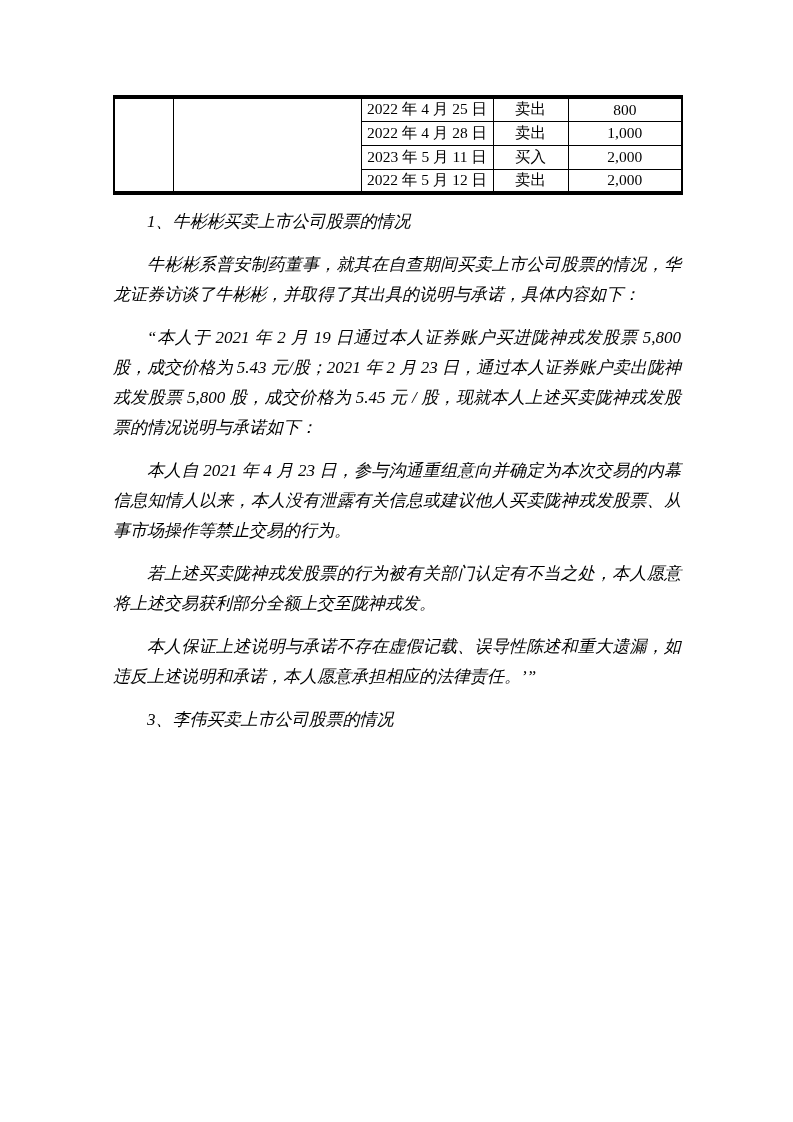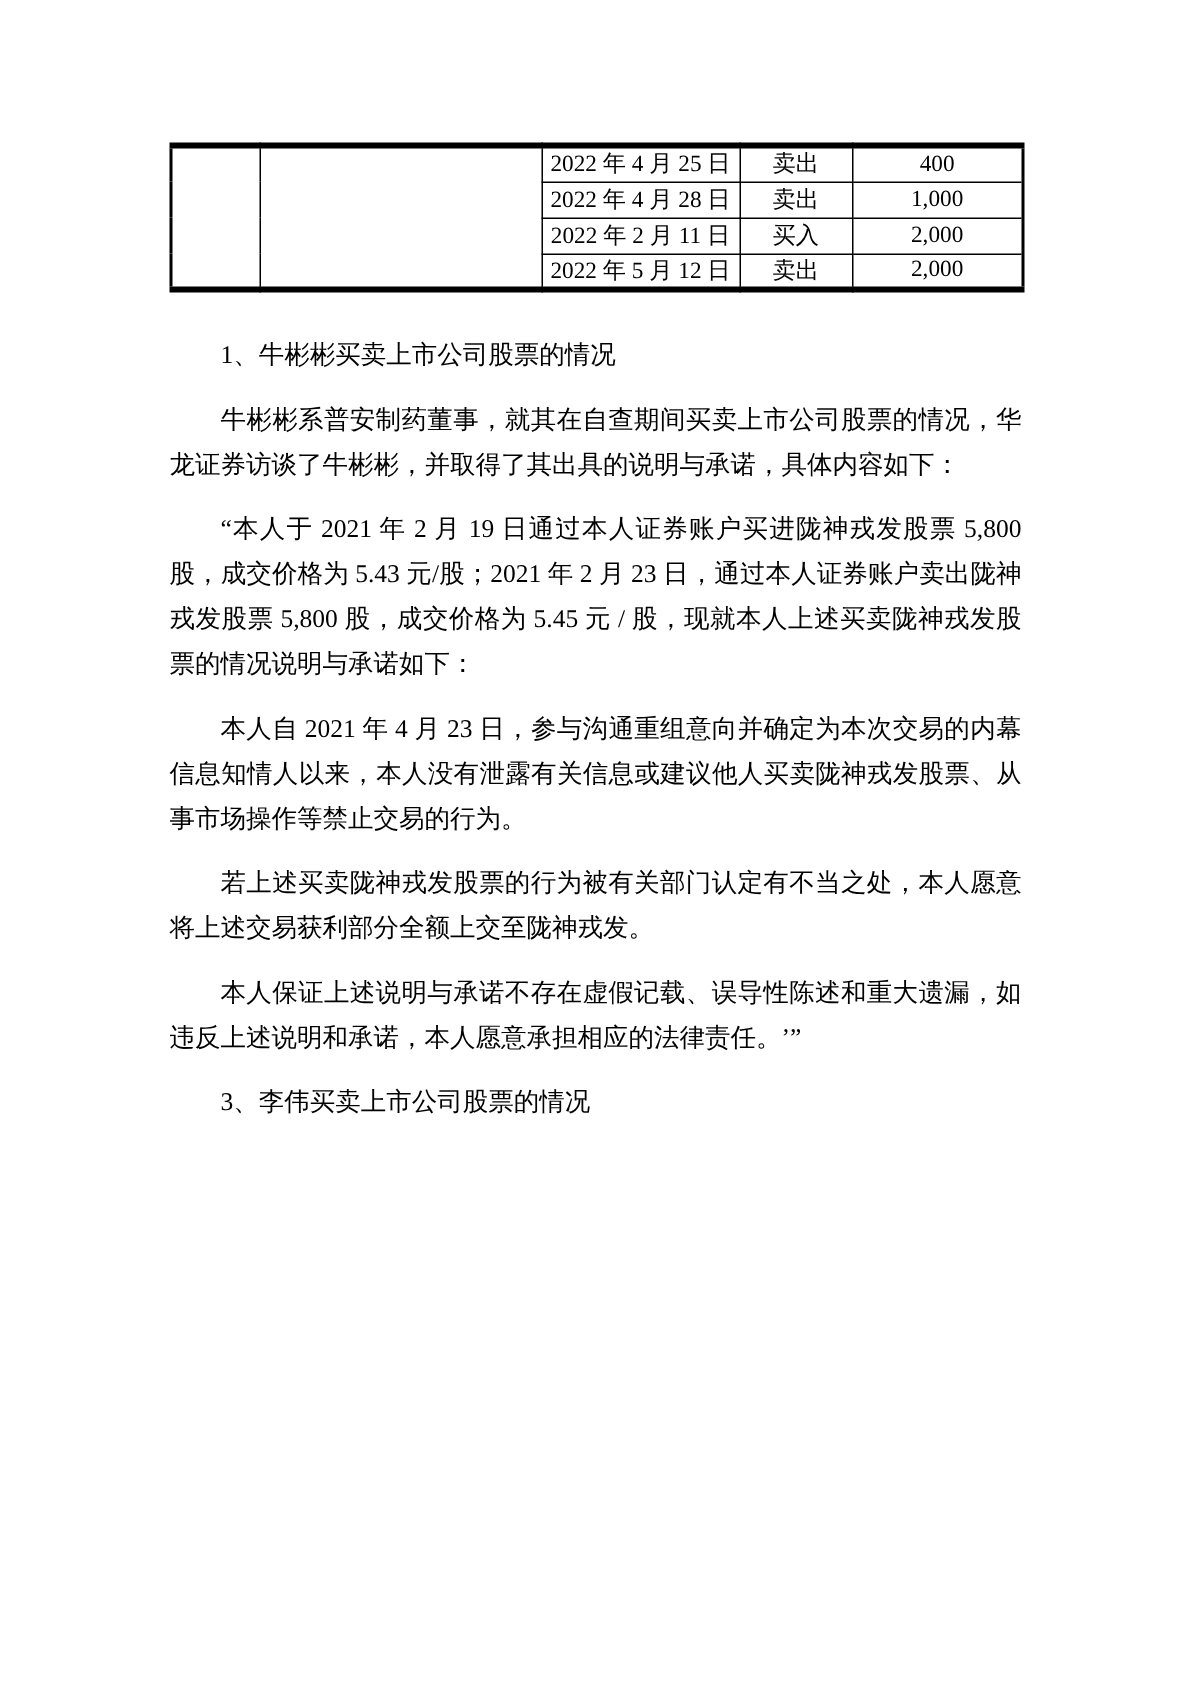--- a/index.html
+++ b/index.html
@@ -37,22 +37,23 @@
   }
   .txn-table { border-top: 4px solid #000; border-bottom: 4px solid #000; }
   .txn-table tr:first-child td { border-top: none; }
   .txn-table tr:last-child td { border-bottom: none; }
   .txn-table td.col-a { border-left: 2px solid #000; }
   .txn-table td.col-qty { border-right: 2px solid #000; }
   
   .body-text {
     position: absolute;
     left: 113px;
-    top: 211px;
+    top: 196px;
     width: 568px;
+    font-style: italic;
   }
   .body-text p {
     font-size: 17px;
     line-height: 30px;
     text-align: justify;
     text-indent: 2em;
     margin: 13px 0;
     word-break: break-all;
   }
   .body-text p.heading {
@@ -80,29 +81,29 @@
       <col style="width:132px">
       <col style="width:75px">
       <col style="width:114px">
     </colgroup>
     <tbody>
       <tr>
         <td class="col-a" rowspan="4"></td>
         <td rowspan="4"></td>
         <td class="col-date">2022 年 4 月 25 日</td>
         <td class="col-op">卖出</td>
-        <td class="col-qty">400</td>
+        <td class="col-qty">800</td>
       </tr>
       <tr>
         <td class="col-date">2022 年 4 月 28 日</td>
         <td class="col-op">卖出</td>
         <td class="col-qty">1,000</td>
       </tr>
       <tr>
-        <td class="col-date">2022 年 2 月 11 日</td>
+        <td class="col-date">2023 年 5 月 11 日</td>
         <td class="col-op">买入</td>
         <td class="col-qty">2,000</td>
       </tr>
       <tr>
         <td class="col-date">2022 年 5 月 12 日</td>
         <td class="col-op">卖出</td>
         <td class="col-qty">2,000</td>
       </tr>
     </tbody>
   </table>

